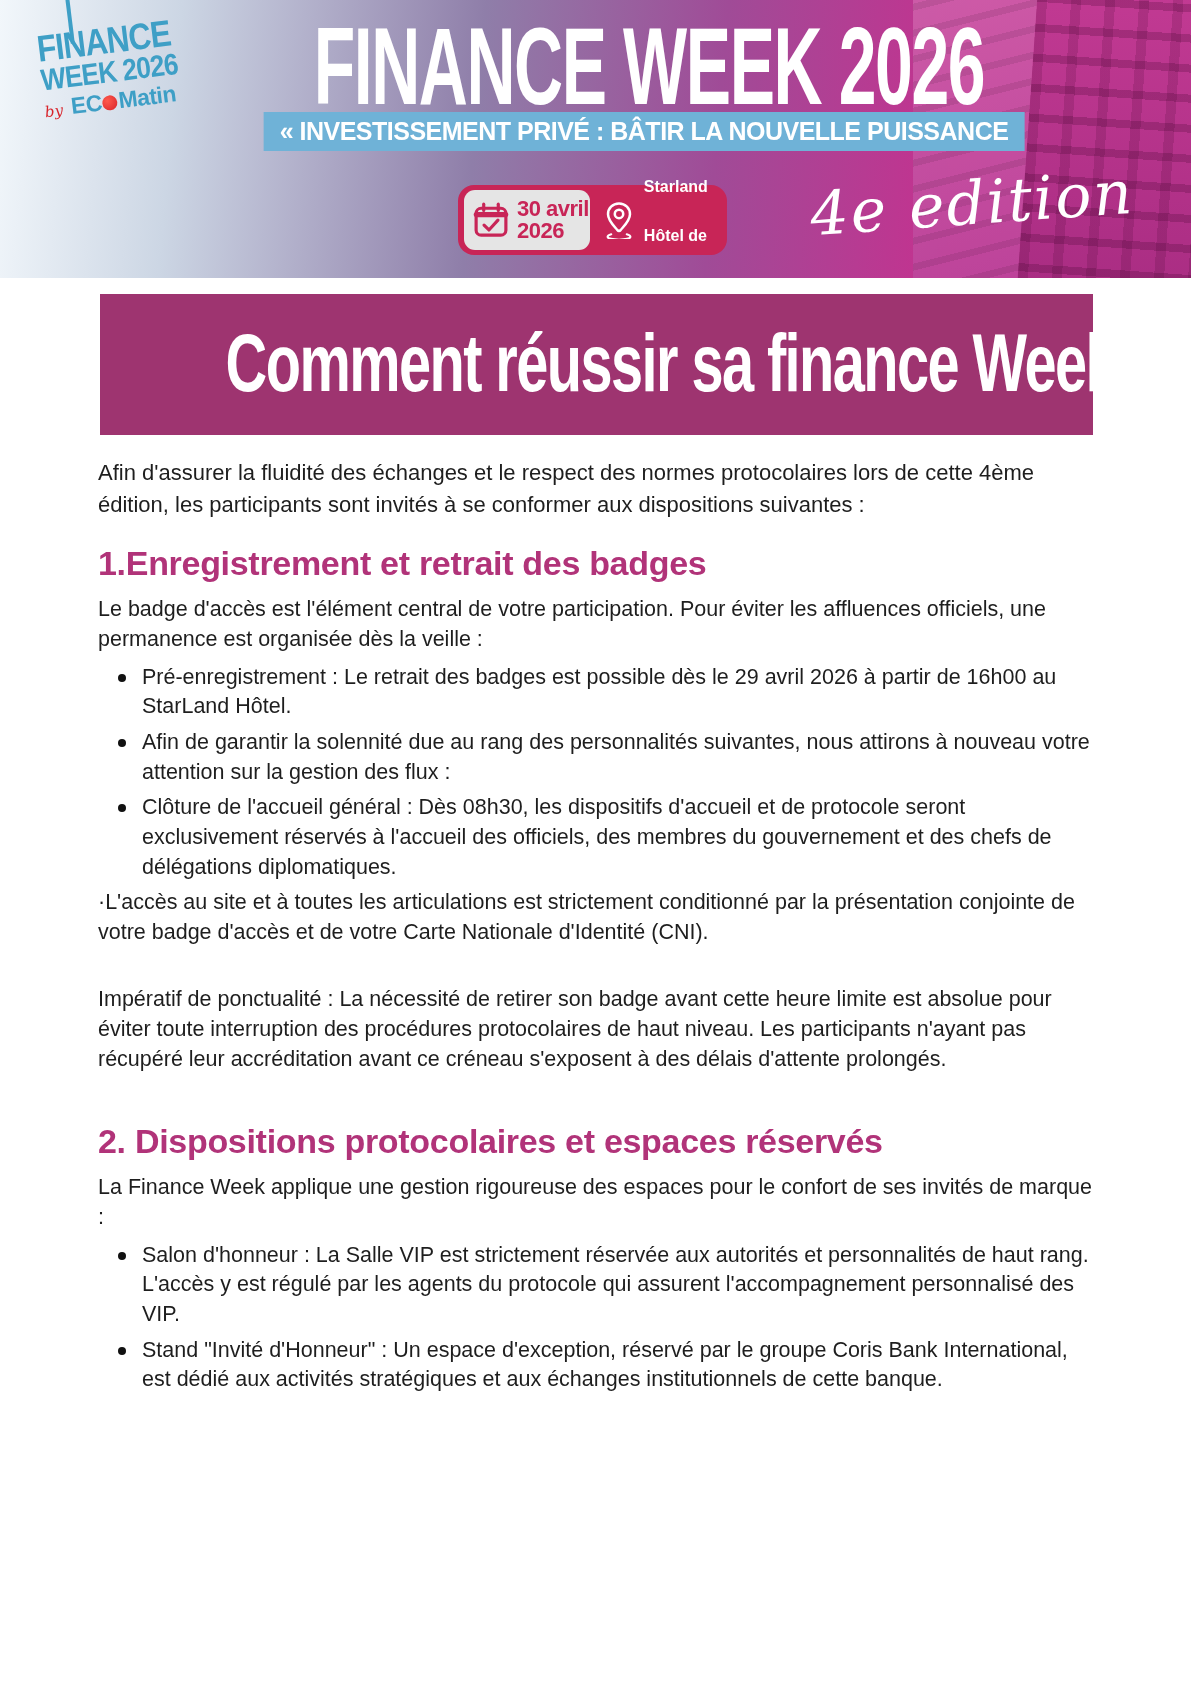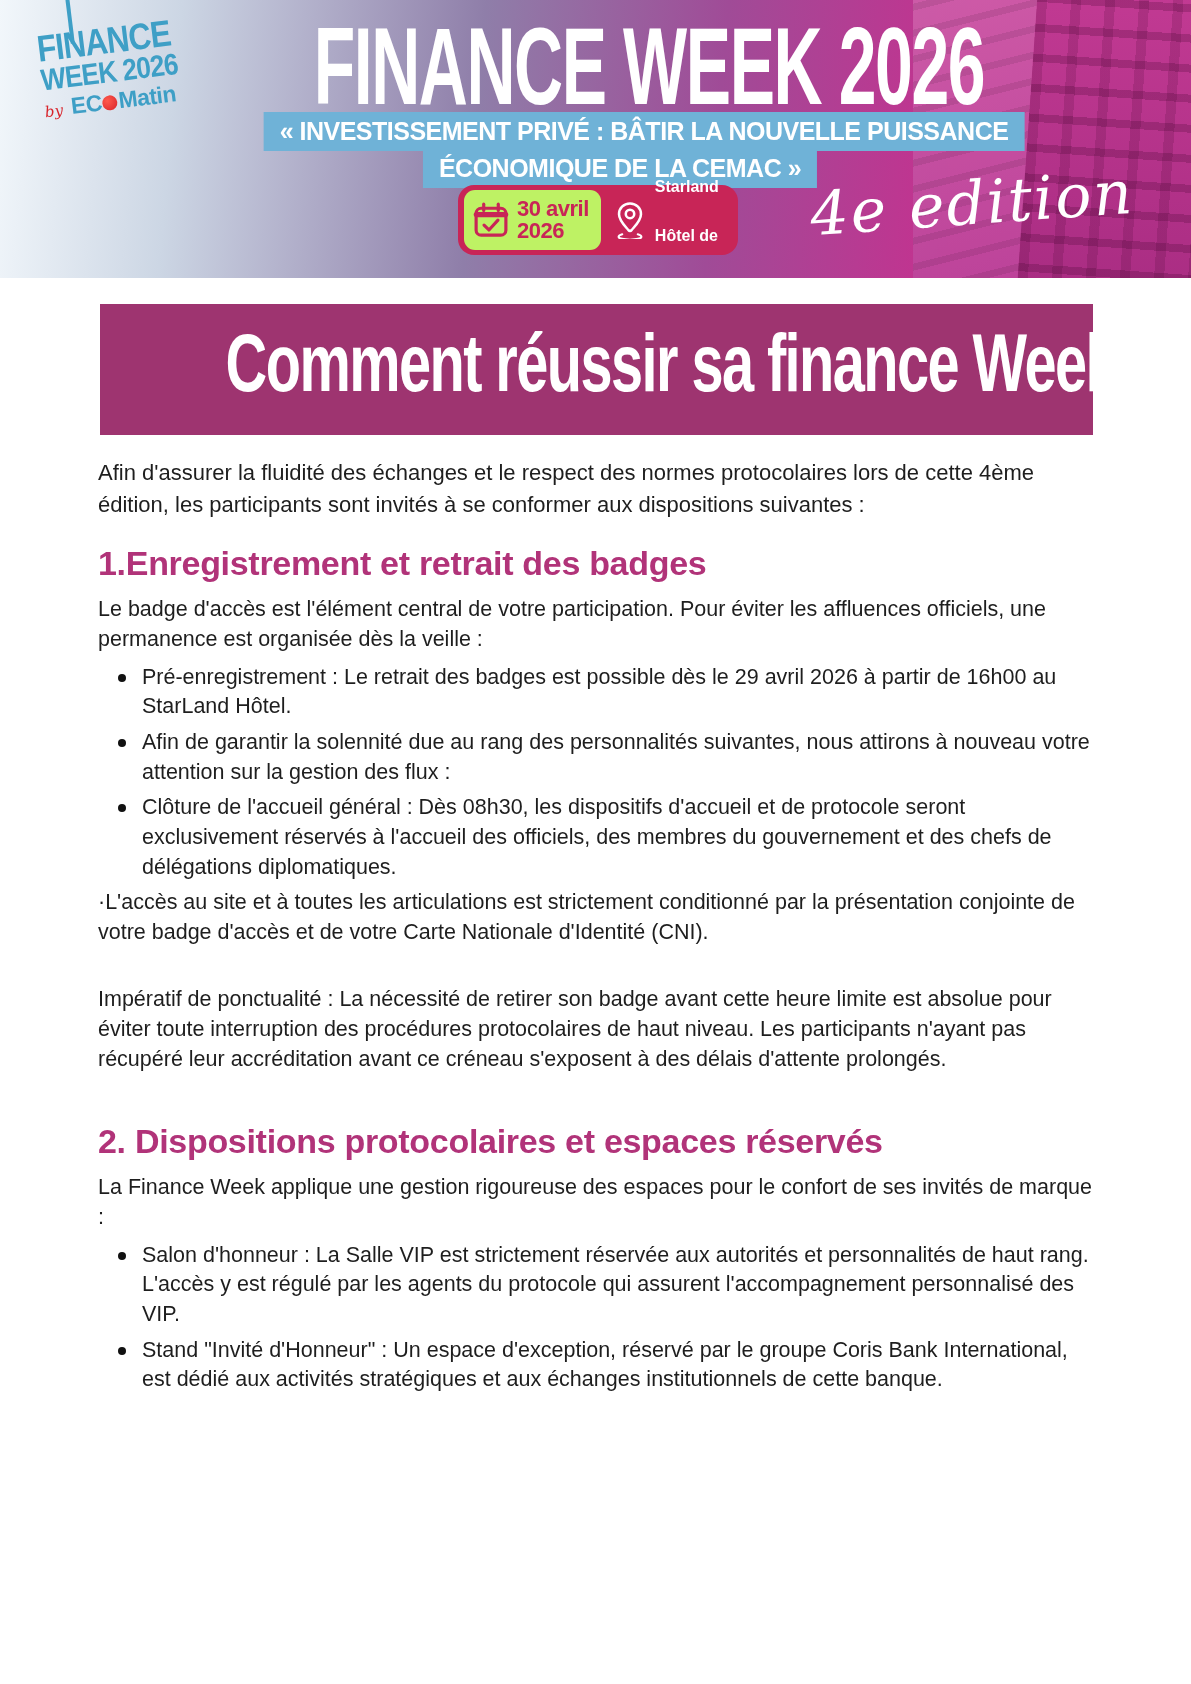--- a/index.html
+++ b/index.html
@@ -38,35 +38,35 @@
   .banner-title .cond{display:inline-block;font-size:97px;font-weight:bold;letter-spacing:-2px;
                 transform:scale(.70,1.12);transform-origin:center top;}
 
   .theme{position:absolute;background:var(--strip_blue);color:#fff;font-weight:bold;
          white-space:nowrap;padding:5px 16px;letter-spacing:-.5px;}
   .theme1{top:112px;left:644px;transform:translateX(-50%);font-size:25px;}
   .theme2{top:149px;left:620px;transform:translateX(-50%);font-size:25px;}
 
   .info-badge{position:absolute;left:458px;top:185px;display:flex;align-items:center;gap:12px;
               background:var(--badge_crimson);border-radius:16px;padding:6px 16px 6px 6px;height:58px;}
-  .date-box{display:flex;align-items:center;gap:7px;background:#bef264;border-radius:11px;
-            padding:4px 12px 4px 8px;height:52px;color:var(--badge_crimson);}
+  .date-box{display:flex;align-items:center;gap:7px;background:#e5e5e5;border-radius:11px;
+            padding:4px 1px 4px 8px;height:52px;color:var(--badge_crimson);}
   .date-text{font-weight:bold;font-size:22px;line-height:1.02;letter-spacing:-.5px;}
   .date-text span{display:block;}
   .venue{display:flex;align-items:center;gap:8px;color:#fff;}
   .venue-text{font-weight:bold;font-size:16px;line-height:1.08;}
   .venue-text span{display:block;margin-top:32px;}
 
   .edition{position:absolute;left:810px;top:168px;color:#fff;font-size:60px;
            font-style:italic;transform:rotate(-4deg);
            font-family:"DejaVu Serif",serif;letter-spacing:2px;}
 
   
-  .title-block{width:993px;margin:26px auto 0;margin-left:100px;background:var(--plum);
-               color:#fff;text-align:center;padding:16px 0 30px;}
+  .title-block{width:993px;margin:16px auto 0;margin-left:100px;background:var(--plum);
+               color:#fff;text-align:center;padding:26px 0 30px;}
   .big-title{white-space:nowrap;}
   .big-title .cond{display:inline-block;font-size:74px;font-weight:bold;letter-spacing:-2px;
                    transform:scale(.78,1.1);transform-origin:center;}
   .page-subtitle{margin-top:24px;font-size:24px;font-weight:bold;letter-spacing:.5px;}
 
   
   .content{width:998px;margin-left:98px;margin-top:22px;font-size:21.5px;line-height:1.38;}
   .content p{margin:0 0 8px;}
   .intro{font-size:22px;line-height:1.44;margin-bottom:20px !important;}
   .sec-h{color:var(--heading_magenta);font-size:34px;font-weight:bold;margin:10px 0 8px;
@@ -98,21 +98,20 @@
         <span class="logo-by">by</span>
         <span class="logo-brand"><span>EC</span><span class="logo-o"></span><span>Matin</span></span>
       </div>
     </div>
 
     <div class="banner-title">
       <span class="cond">FINANCE WEEK 2026</span>
     </div>
 
     <div class="theme theme1">« INVESTISSEMENT PRIVÉ : BÂTIR LA NOUVELLE PUISSANCE</div>
-    <div class="theme theme2">ÉCONOMIQUE DE LA CEMAC »</div>
 
     <div class="info-badge">
       <div class="date-box">
         <svg width="38" height="38" viewBox="0 0 24 24" fill="none" stroke="currentColor" stroke-width="2" stroke-linecap="round" stroke-linejoin="round">
           <rect x="2.6" y="4.6" width="18.8" height="17" rx="3.2"></rect>
           <path d="M2.8 8.6 h18.4" stroke-width="3.4"></path>
           <line x1="7.4" y1="2" x2="7.4" y2="6"></line>
           <line x1="16.6" y1="2" x2="16.6" y2="6"></line>
           <path d="M7.6 15.2 l3.1 3.1 5.7-6.2"></path>
         </svg>

